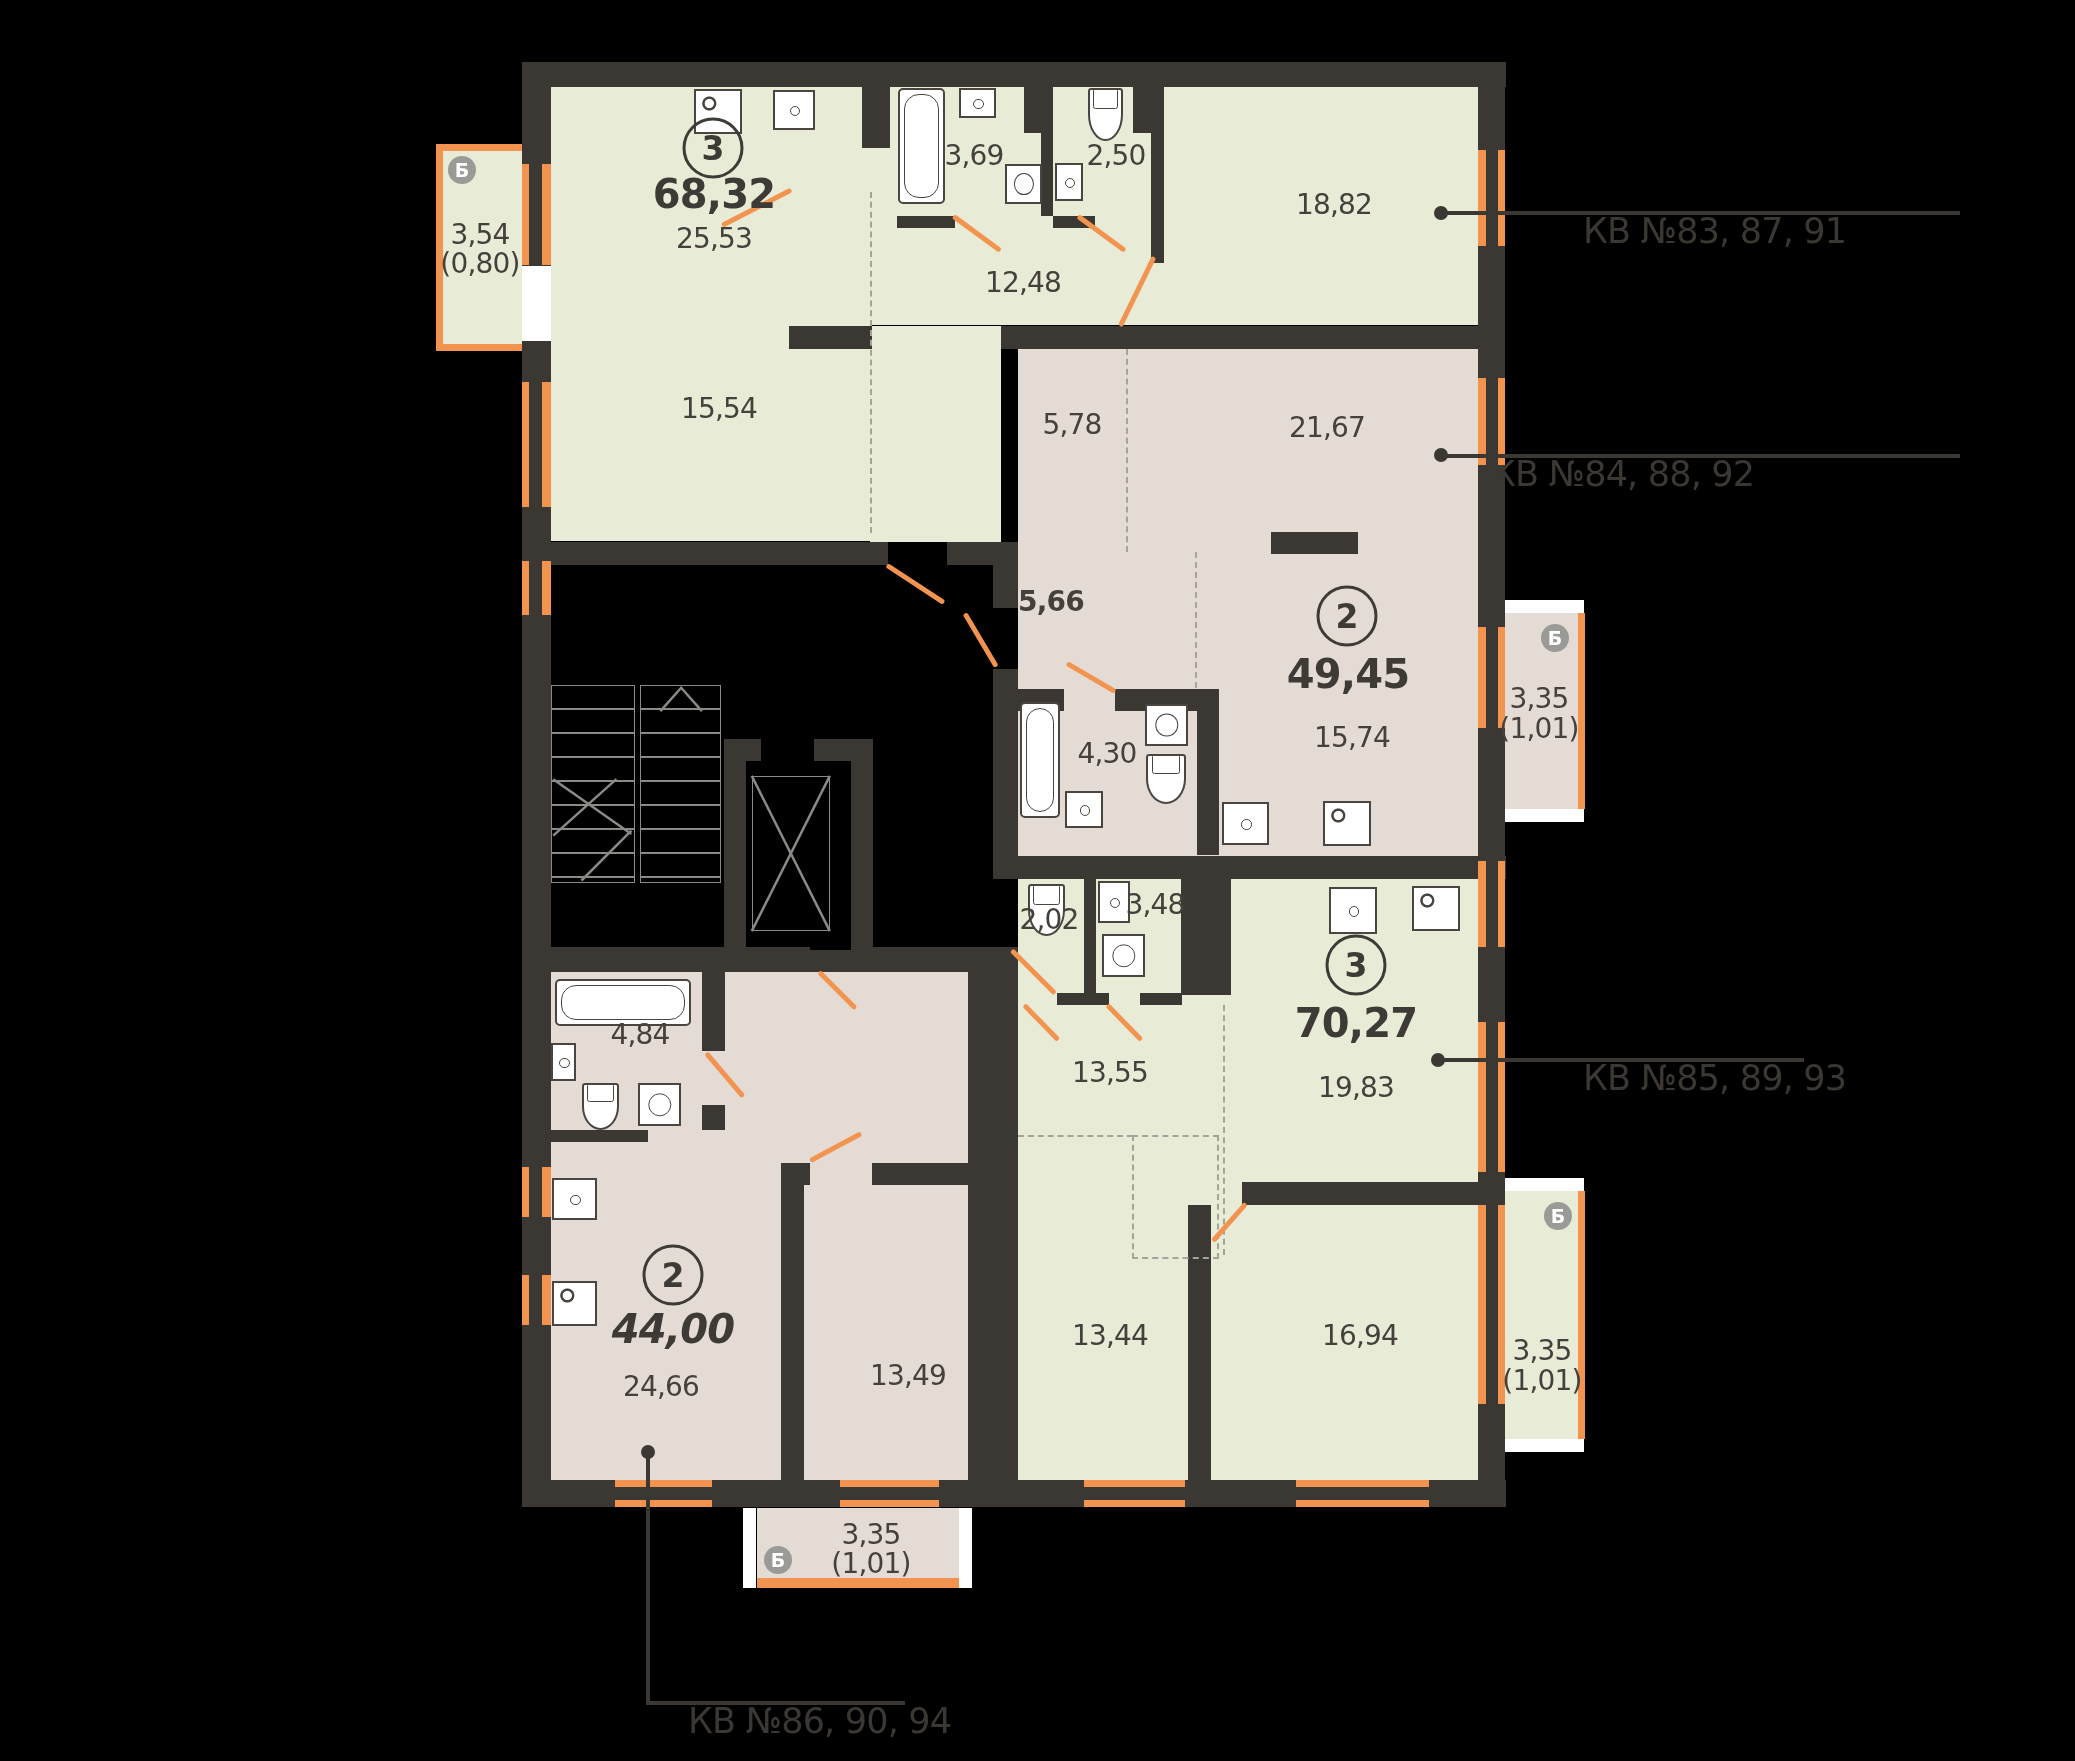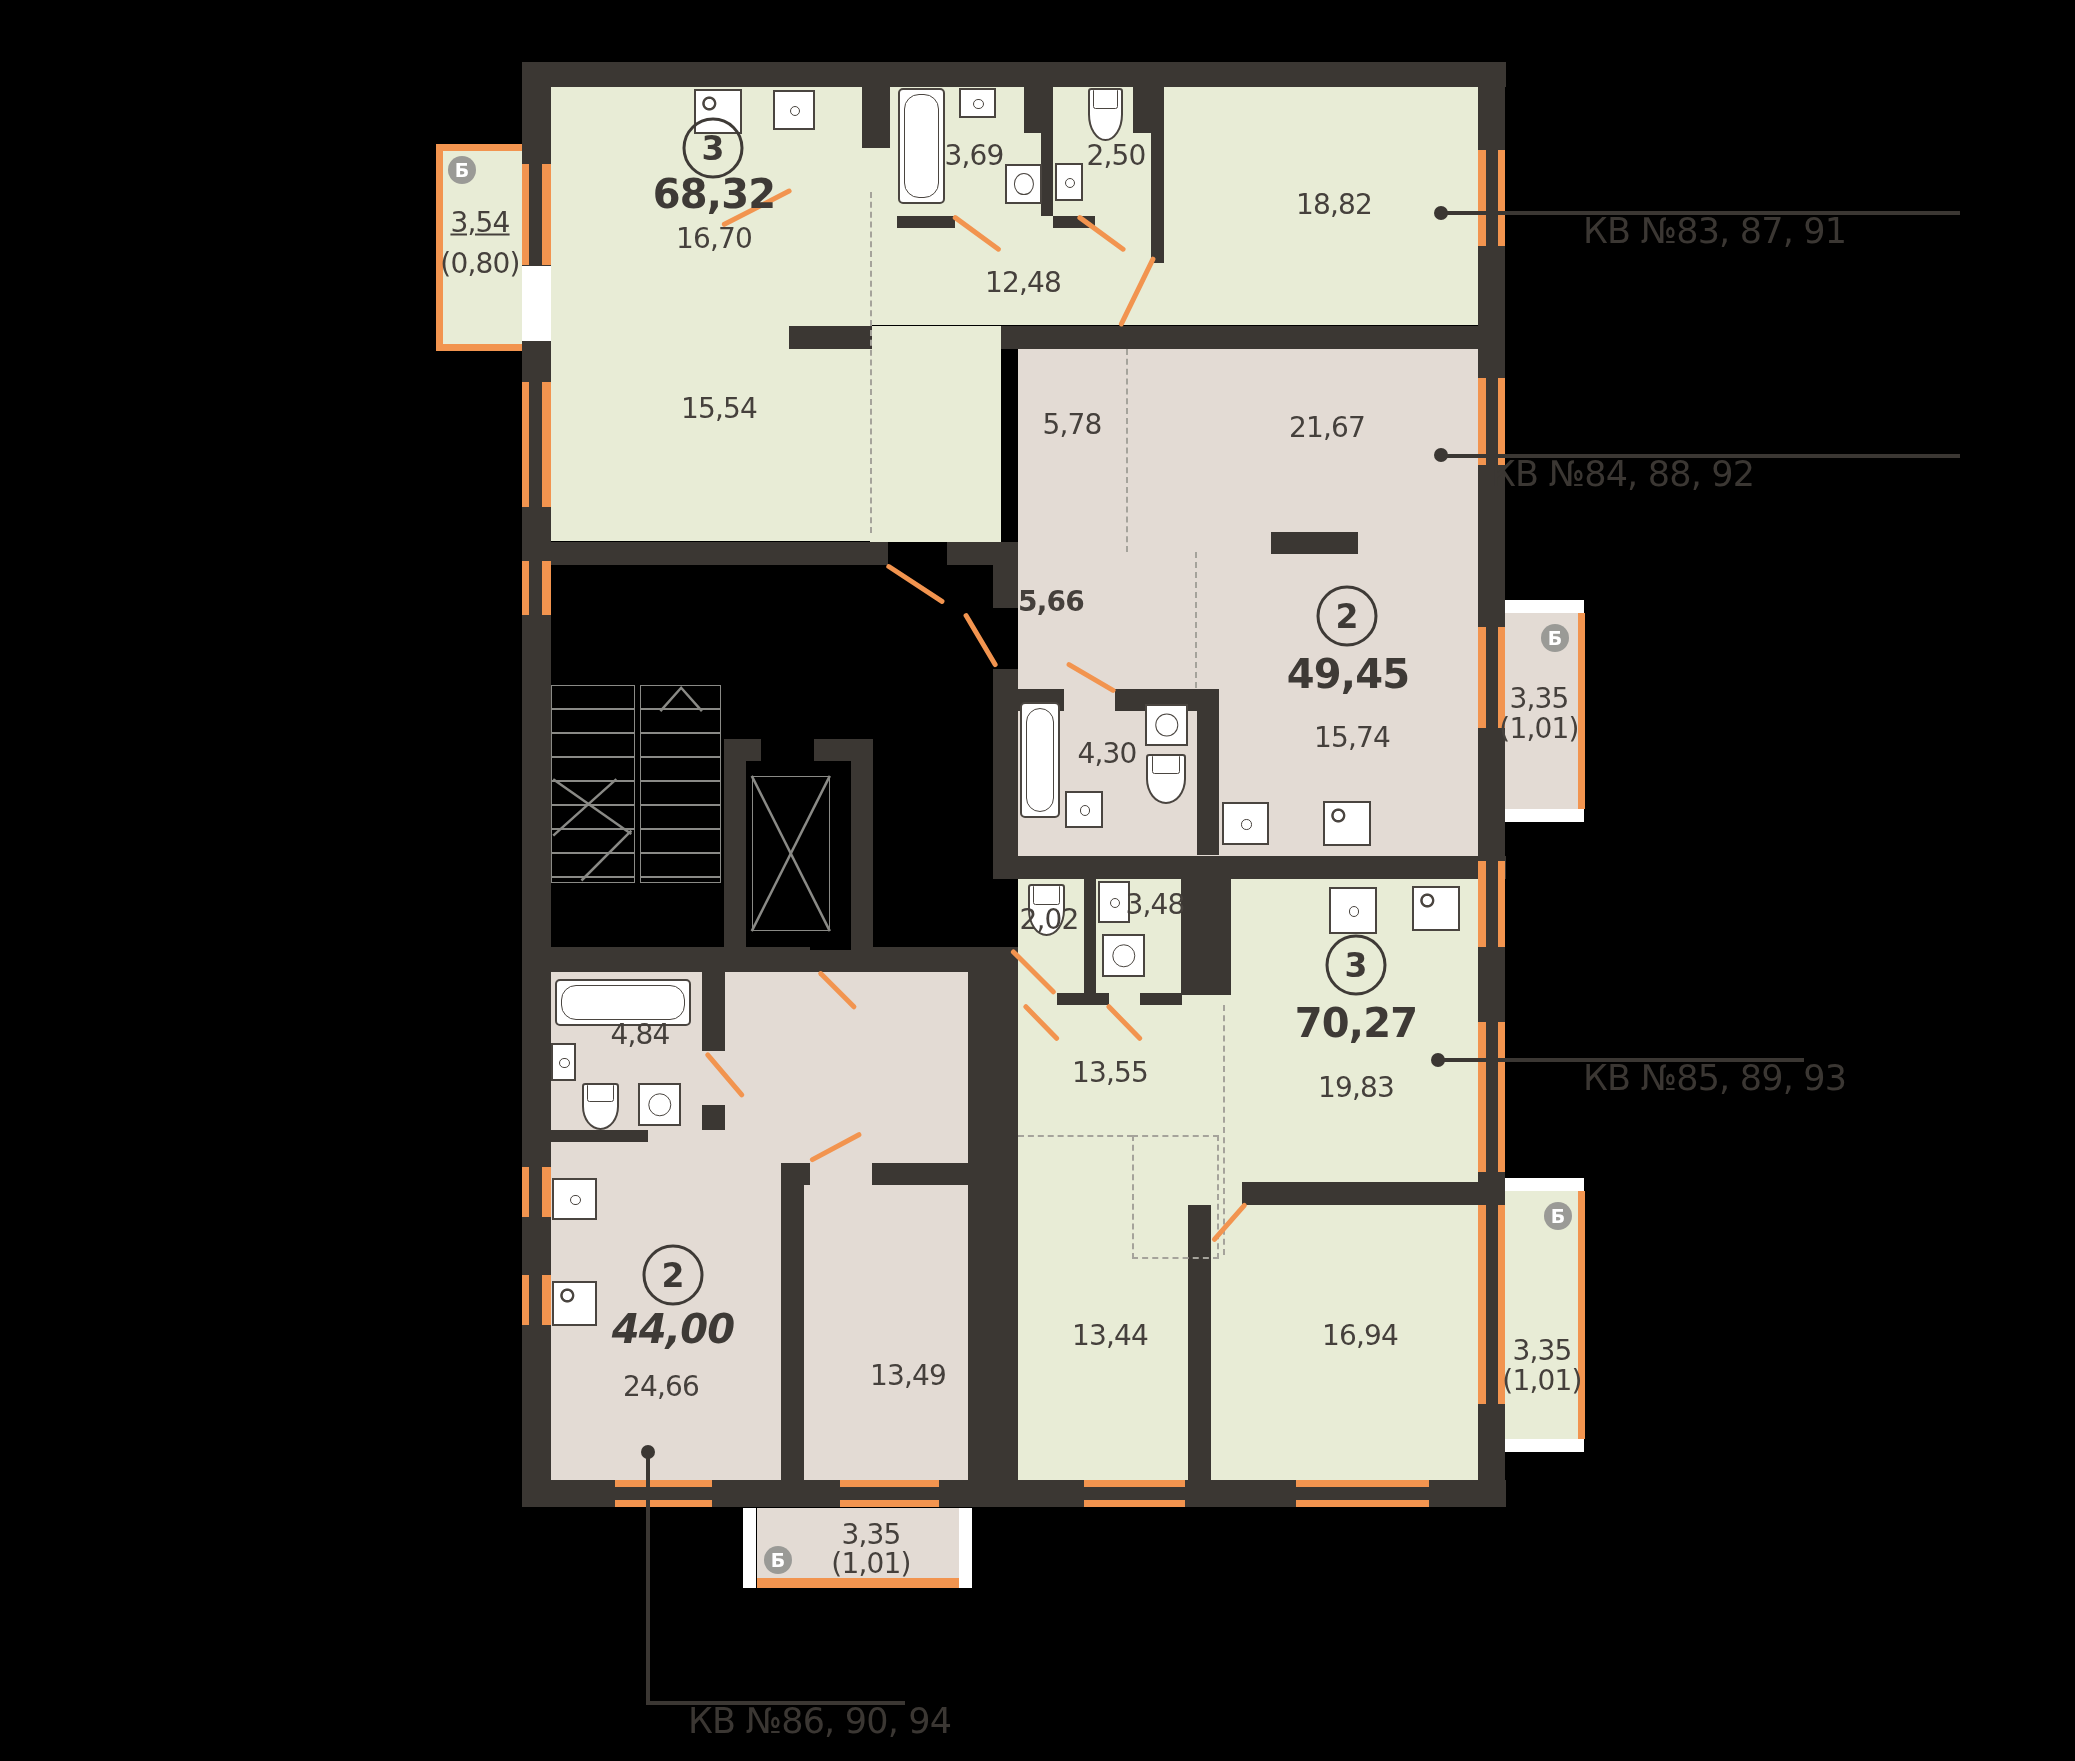--- a/index.html
+++ b/index.html
@@ -117,21 +117,21 @@
   <div class="winv" style="left:1478px;top:861px;width:27.4px;height:86px;"></div>
   <div class="winv" style="left:1478px;top:1022px;width:27.4px;height:150px;"></div>
   <div class="winv" style="left:1478px;top:1205px;width:27.4px;height:199px;"></div>
   <div class="winh" style="left:615px;top:1480px;width:97px;height:27.4px;"></div>
   <div class="winh" style="left:840px;top:1480px;width:99px;height:27.4px;"></div>
   <div class="winh" style="left:1084px;top:1480px;width:101px;height:27.4px;"></div>
   <div class="winh" style="left:1296px;top:1480px;width:133px;height:27.4px;"></div>
 
   <div class="g" style="left:436px;top:144px;width:86px;height:207px;border:7.5px solid #f2944f;border-right:none;box-sizing:border-box;"></div>
   <div class="badge" style="left:462px;top:170px;">Б</div>
-  <div class="t bal" style="left:480px;top:222px;text-decoration:underline;">3,54</div>
+  <div class="t bal" style="left:480px;top:234px;">3,54</div>
   <div class="t bal" style="left:480px;top:263px;">(0,80)</div>
 
   <div class="white" style="left:1505px;top:600px;width:79px;height:13.3px;"></div>
   <div class="bg" style="left:1505px;top:613px;width:79px;height:196px;"></div>
   <div class="or" style="left:1578px;top:613px;width:6.6px;height:196px;"></div>
   <div class="white" style="left:1505px;top:809px;width:79px;height:13.3px;"></div>
   <div class="badge" style="left:1555px;top:638px;">Б</div>
   <div class="t bal" style="left:1539px;top:698px;">3,35</div>
   <div class="t bal" style="left:1539px;top:728px;">(1,01)</div>
 
@@ -217,21 +217,21 @@
       <line x1="999" y1="934" x2="905" y2="1121"></line>
       <polyline points="795,856 820,828 845,856"></polyline>
       <line x1="666" y1="938" x2="760" y2="1004"></line>
       <line x1="666" y1="1006" x2="742" y2="938"></line>
       <line x1="700" y1="1060" x2="760" y2="1000"></line>
     </g>
   </svg>
 
   <div class="circ" style="left:713px;top:148px;">3</div>
   <div class="t area" style="left:714px;top:194px;">68,32</div>
-  <div class="t" style="left:714px;top:238px;">16,70</div>
+  <div class="t" style="left:714px;top:238px;">25,53</div>
   <div class="t" style="left:719px;top:408px;">15,54</div>
   <div class="t" style="left:974px;top:155px;">3,69</div>
   <div class="t" style="left:1116px;top:155px;">2,50</div>
   <div class="t" style="left:1023px;top:282px;">12,48</div>
   <div class="t" style="left:1334px;top:204px;">18,82</div>
 
   <div class="t" style="left:1072px;top:424px;">5,78</div>
   <div class="t" style="left:1327px;top:427px;">21,67</div>
   <div class="t" style="left:1051px;top:601px;font-weight:bold;">5,66</div>
   <div class="circ" style="left:1347px;top:616px;">2</div>

